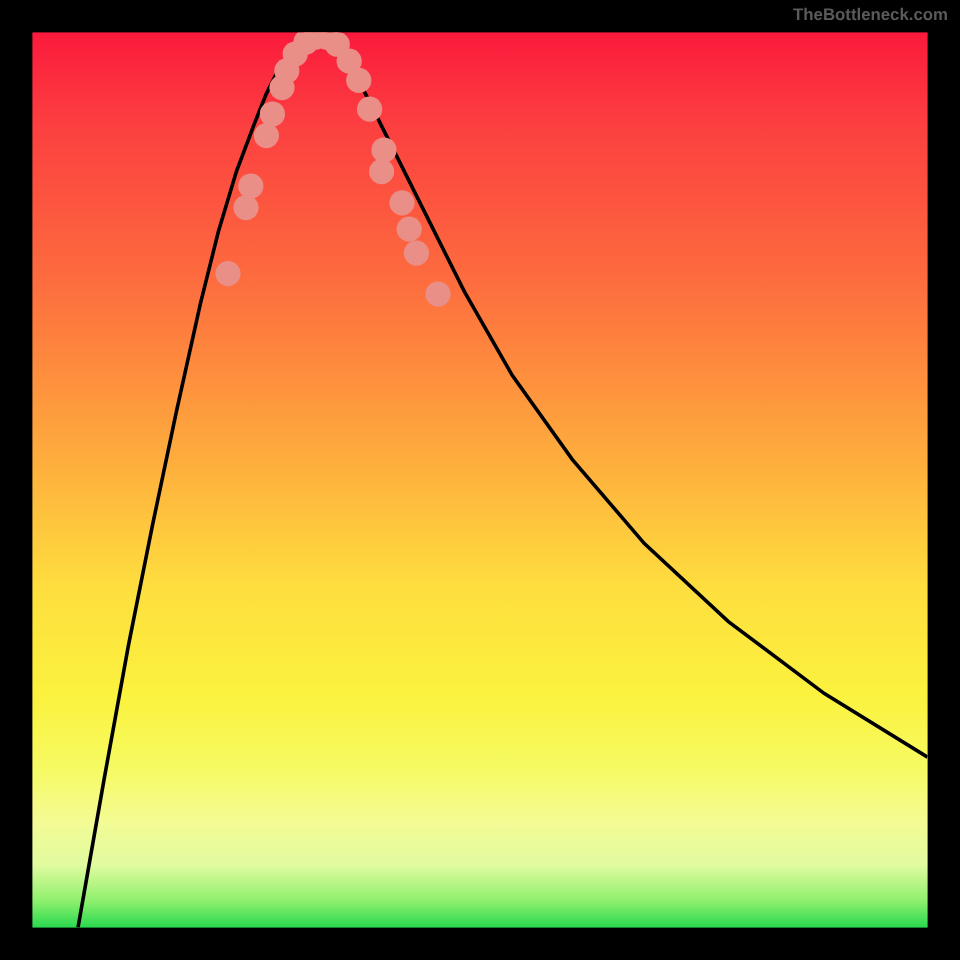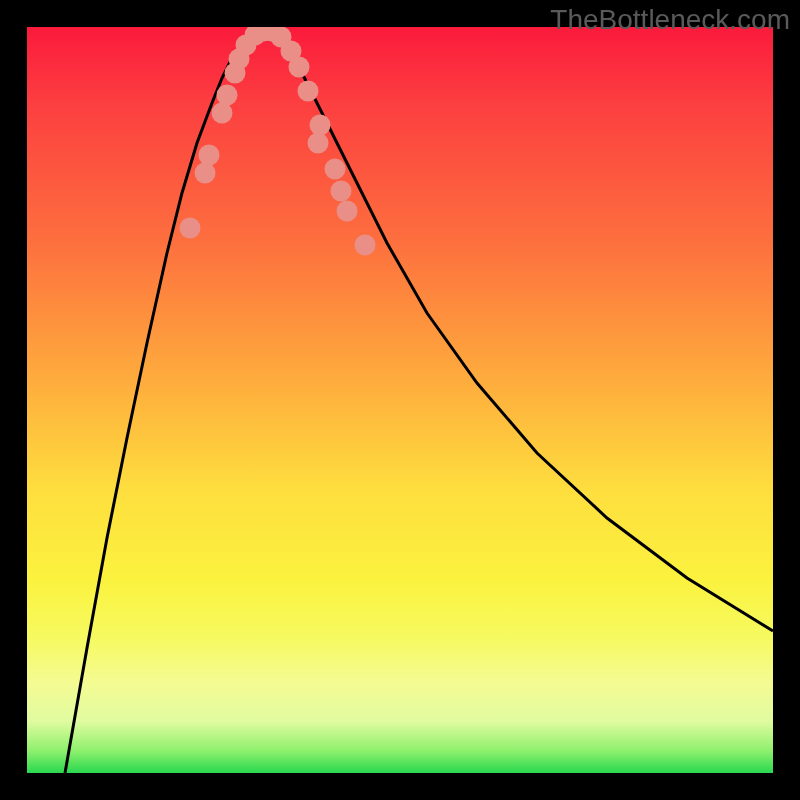--- a/index.html
+++ b/index.html
@@ -37,22 +37,22 @@
       #f4fb93 88%,
       #e1fba0 93%,
       #8ff06d 97%,
       #29d84f 100%
     );
   }
   .watermark {
     position: absolute;
     top: 4px;
     right: 10px;
-    font-size: 28px;
-    font-weight: 400;
+    font-size: 14px;
+    font-weight: 700;
     color: #5a5a5a;
     letter-spacing: 0px;
     user-select: none;
   }
   svg.curves {
     position: absolute;
     left: 0;
     top: 0;
     width: 746px;
     height: 746px;

